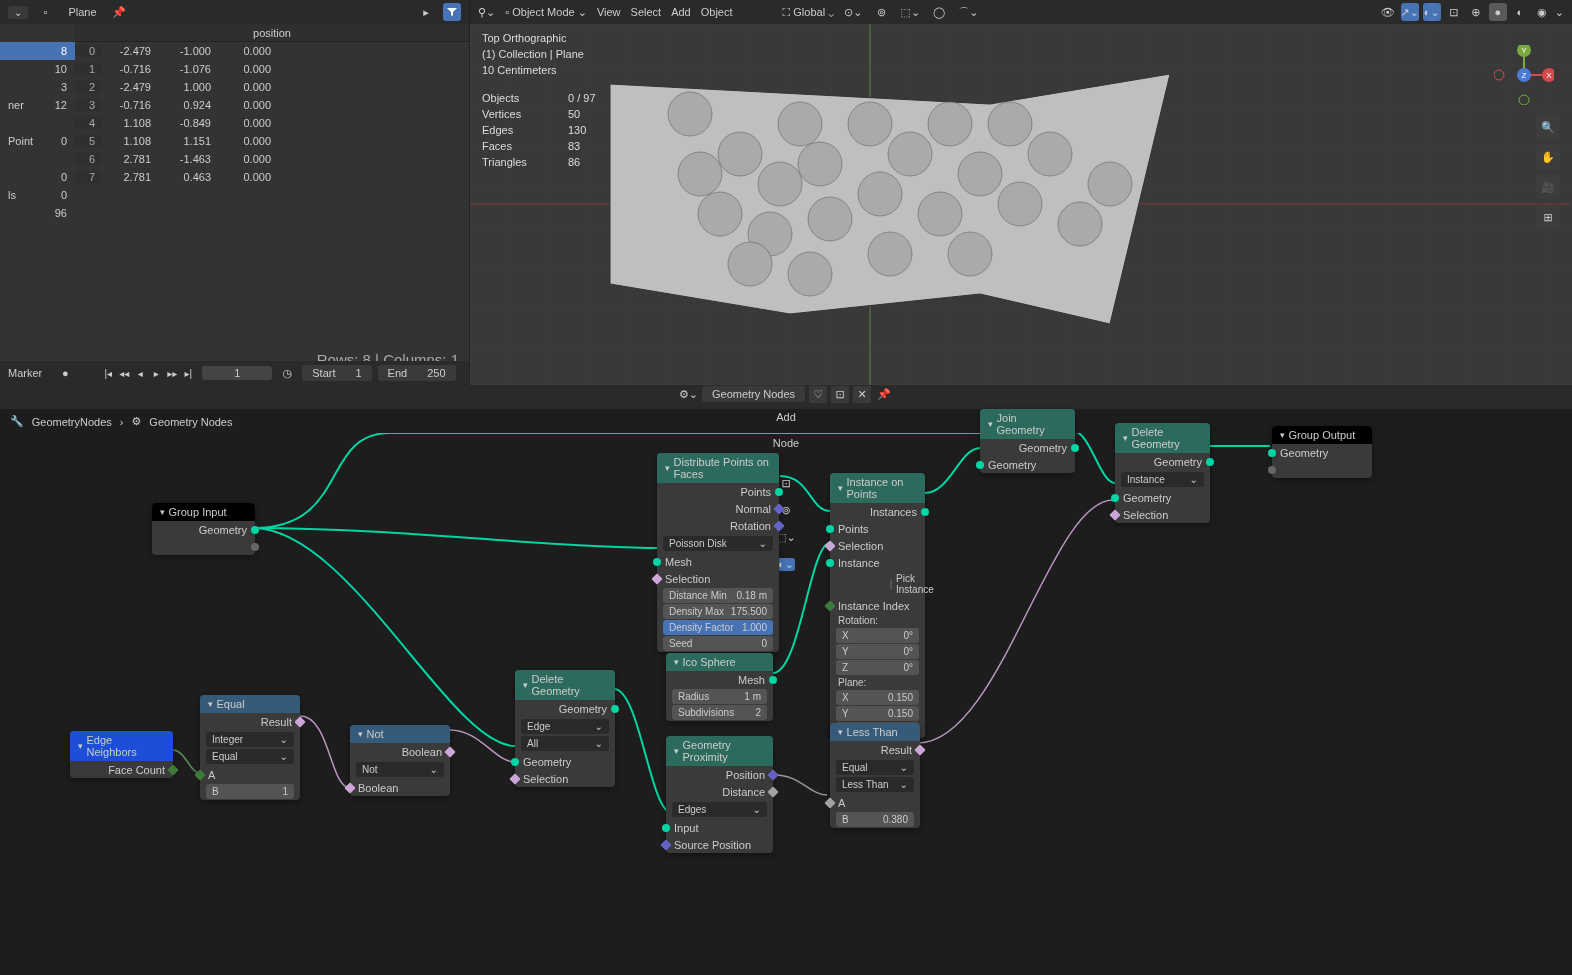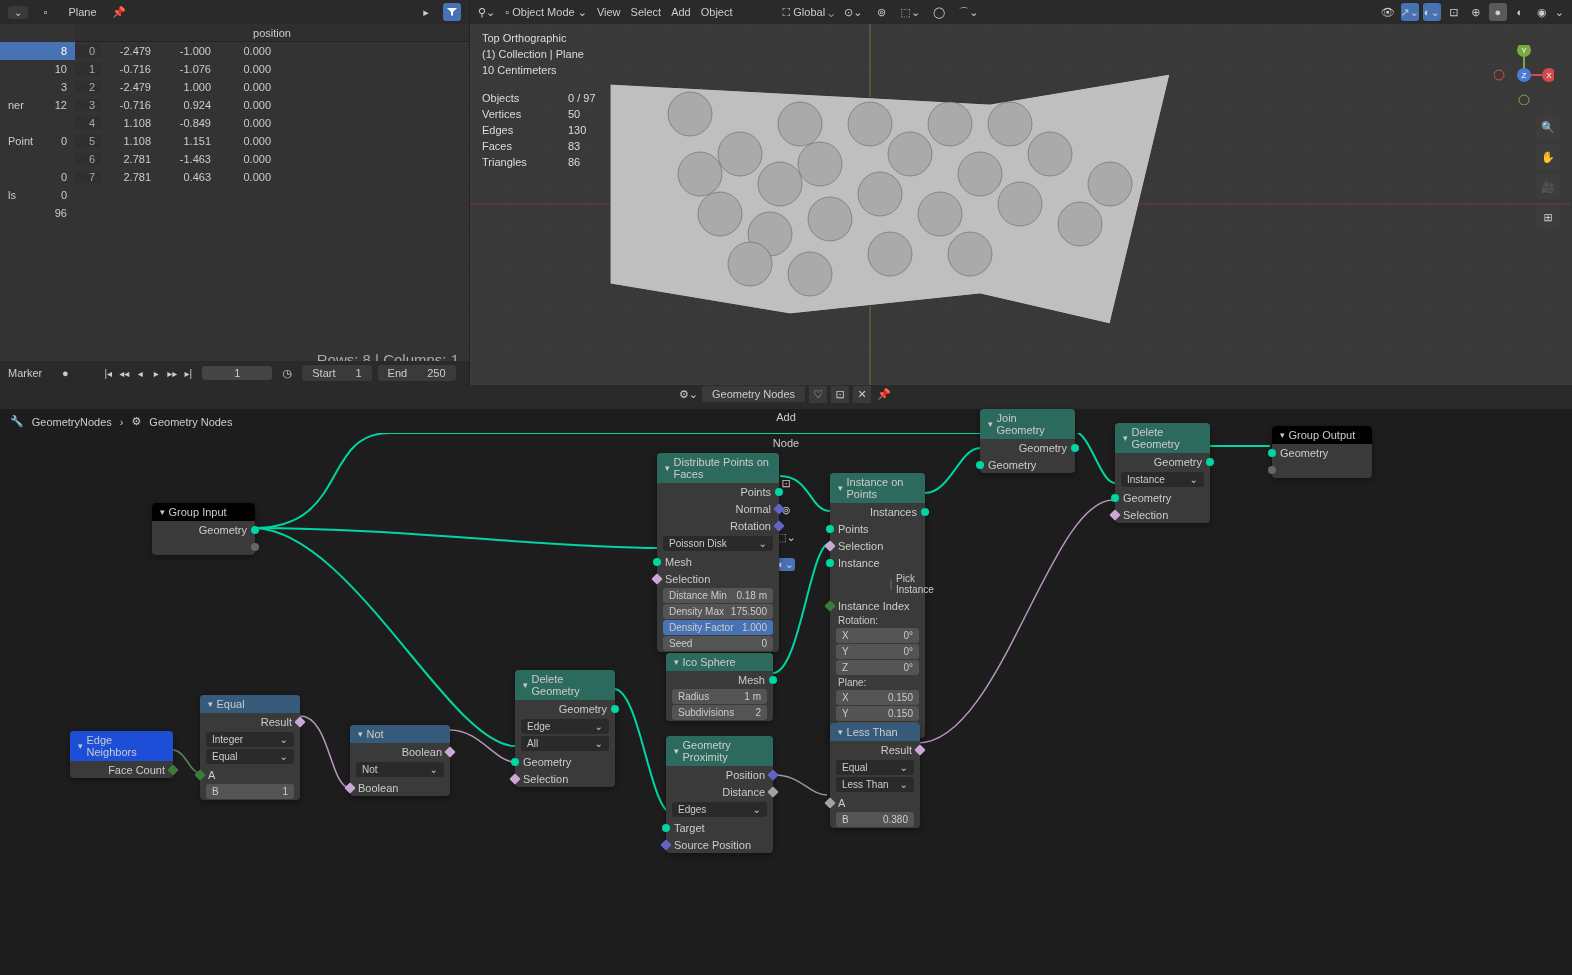--- a/index.html
+++ b/index.html
@@ -524,21 +524,21 @@
         </div>
       <div class="socket out">
           <span>Distance</span>
           <span class="sock-dot sd-float diamond"></span>
         </div>
       <div class="dropdown-field">
           <span>Edges</span>
         </div>
       <div class="socket in">
           <span class="sock-dot sd-geom"></span>
-          <span>Target</span>
+          <span>Input</span>
         </div>
       <div class="socket in">
           <span class="sock-dot sd-vec diamond"></span>
           <span>Source Position</span>
         </div>
     </div>
 
     <div class="node" style="left:830px; top:40px; width:95px">
       <div class="node-title nt-teal">Instance on Points</div>
       <div class="socket out">

